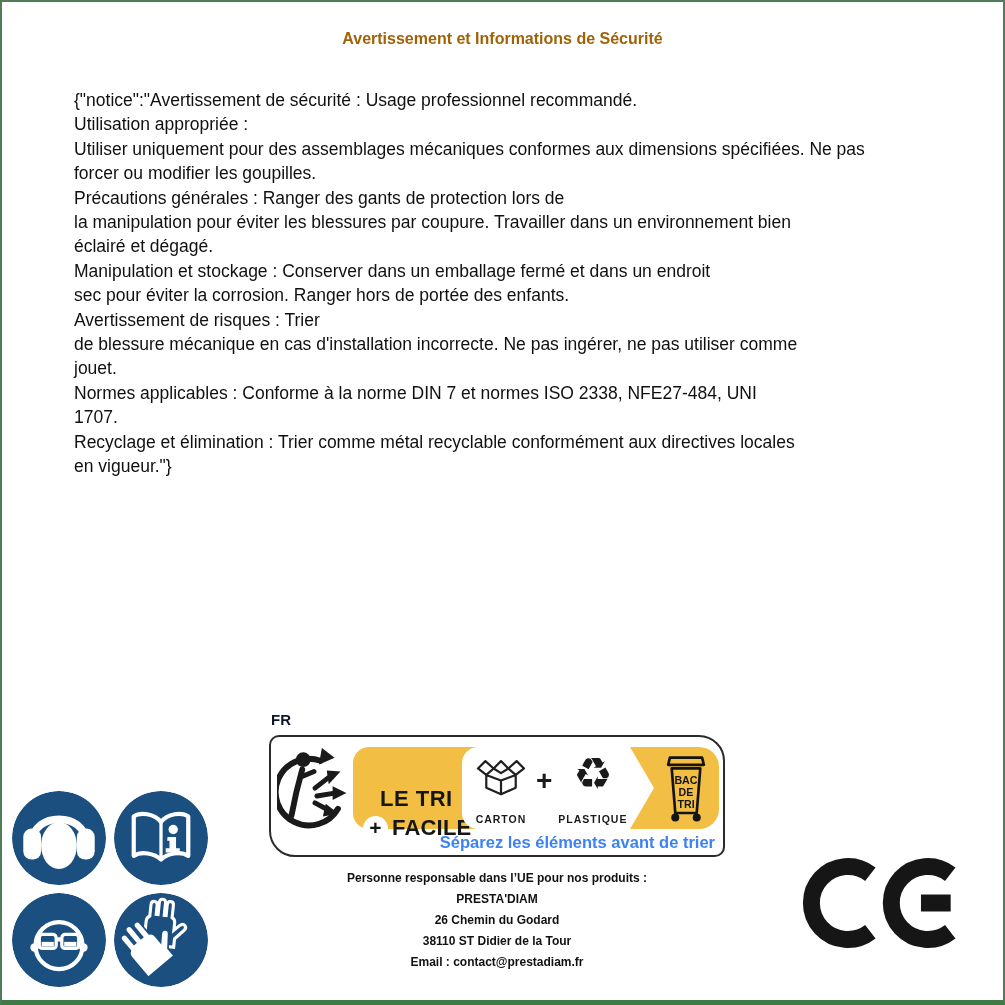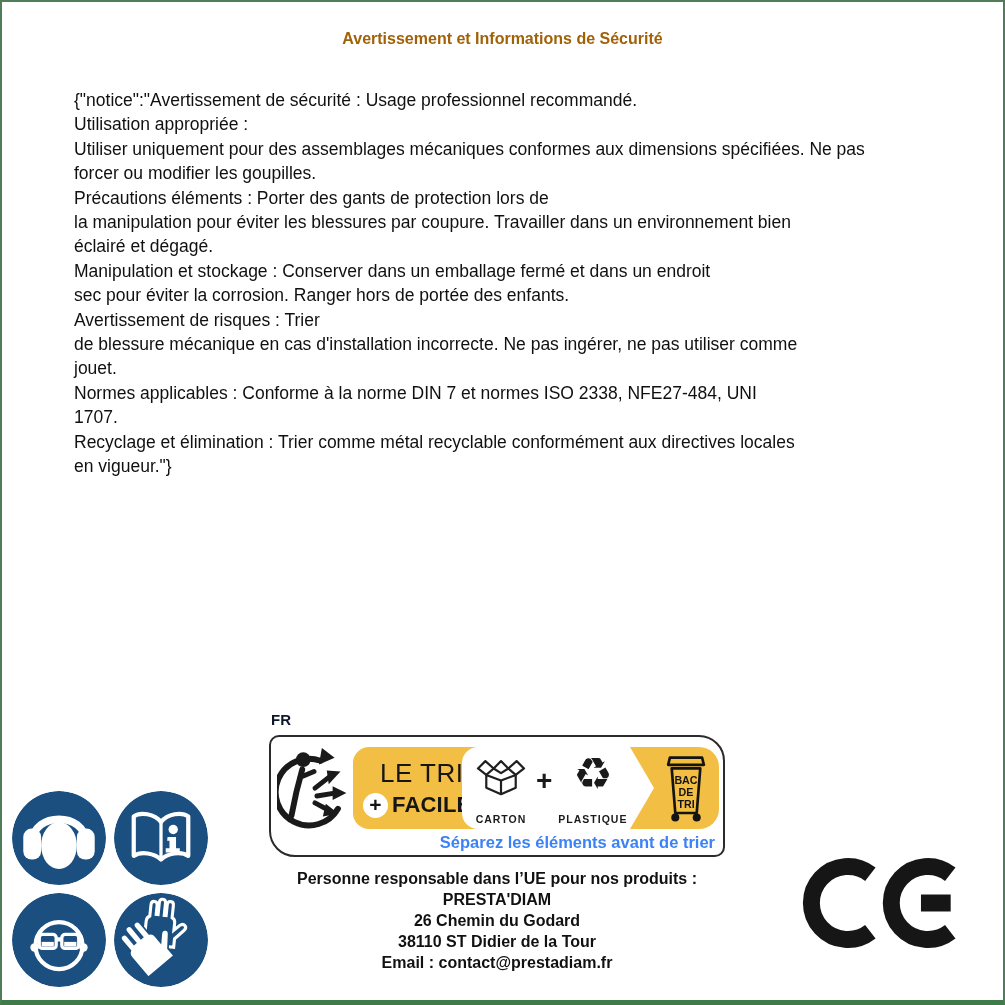--- a/index.html
+++ b/index.html
@@ -34,21 +34,21 @@
     position:absolute;left:267px;top:733px;width:456px;height:122px;
     box-sizing:border-box;background:#fff;border:2px solid #2b2b2b;
     border-radius:10px 26px 10px 26px;
   }
   .triman{position:absolute;left:6px;top:8px;width:76px;height:102px;}
   .band{
     position:absolute;left:82px;top:10px;width:366px;height:82px;
     background:#f2be43;border-radius:16px 20px 20px 16px;
   }
   .tagline{position:absolute;left:10px;top:11px;width:112px;color:#161616;}
-  .tagline .l1{font-size:26px;font-weight:normal;letter-spacing:.5px;padding-left:17px;}
+  .tagline .l1{font-size:22px;font-weight:bold;letter-spacing:.5px;padding-left:17px;margin-top:28px;}
   .tagline .l2{display:flex;align-items:center;gap:4px;margin-top:3px;}
   .plus-circle{
     width:25px;height:25px;border-radius:50%;background:#fff;
     font-size:21px;font-weight:bold;line-height:24px;text-align:center;color:#161616;flex:0 0 25px;
   }
   .tagline .l2 .word{font-size:22px;font-weight:bold;letter-spacing:.2px;}
   .chevron{
     position:absolute;left:109px;top:0;width:192px;height:82px;background:#fff;
     border-radius:16px 0 0 16px;
     clip-path:polygon(0 0,calc(100% - 24px) 0,100% 50%,calc(100% - 24px) 100%,0 100%);
@@ -60,39 +60,39 @@
   .mat-plus{font-size:28px;font-weight:bold;color:#1a1a1a;margin-top:-14px;}
   .recycle-glyph{font-size:44px;line-height:46px;color:#1a1a1a;font-family:"DejaVu Sans",sans-serif;}
   .bin{position:absolute;left:308px;top:3px;width:50px;height:76px;}
   .separez{
     position:absolute;right:8px;bottom:3px;
     font-size:16.5px;font-weight:bold;color:#3b82f6;
   }
   
   .address{
     position:absolute;left:247px;top:866px;width:496px;
-    text-align:center;font-size:16px;font-weight:bold;line-height:21px;color:#111;
+    text-align:center;font-size:12px;font-weight:bold;line-height:21px;color:#111;
   }
   
   .ce{position:absolute;left:795px;top:852px;width:180px;height:98px;}
 </style>
 </head>
 <body>
 
 <div class="page">
 
   <div class="title">Avertissement et Informations de Sécurité</div>
 
   <div class="notice">
 
   <div>{"notice":"Avertissement de sécurité : Usage professionnel recommandé.</div>
       <div>Utilisation appropriée :</div>
       <div>Utiliser uniquement pour des assemblages mécaniques conformes aux dimensions spécifiées. Ne pas</div>
       <div>forcer ou modifier les goupilles.</div>
-      <div>Précautions éléments : Porter des gants de protection lors de</div>
+      <div>Précautions générales : Ranger des gants de protection lors de</div>
       <div>la manipulation pour éviter les blessures par coupure. Travailler dans un environnement bien</div>
       <div>éclairé et dégagé.</div>
       <div>Manipulation et stockage : Conserver dans un emballage fermé et dans un endroit</div>
       <div>sec pour éviter la corrosion. Ranger hors de portée des enfants.</div>
       <div>Avertissement de risques : Trier</div>
       <div>de blessure mécanique en cas d'installation incorrecte. Ne pas ingérer, ne pas utiliser comme</div>
       <div>jouet.</div>
       <div>Normes applicables : Conforme à la norme DIN 7 et normes ISO 2338, NFE27-484, UNI</div>
       <div>1707.</div>
       <div>Recyclage et élimination : Trier comme métal recyclable conformément aux directives locales</div>

